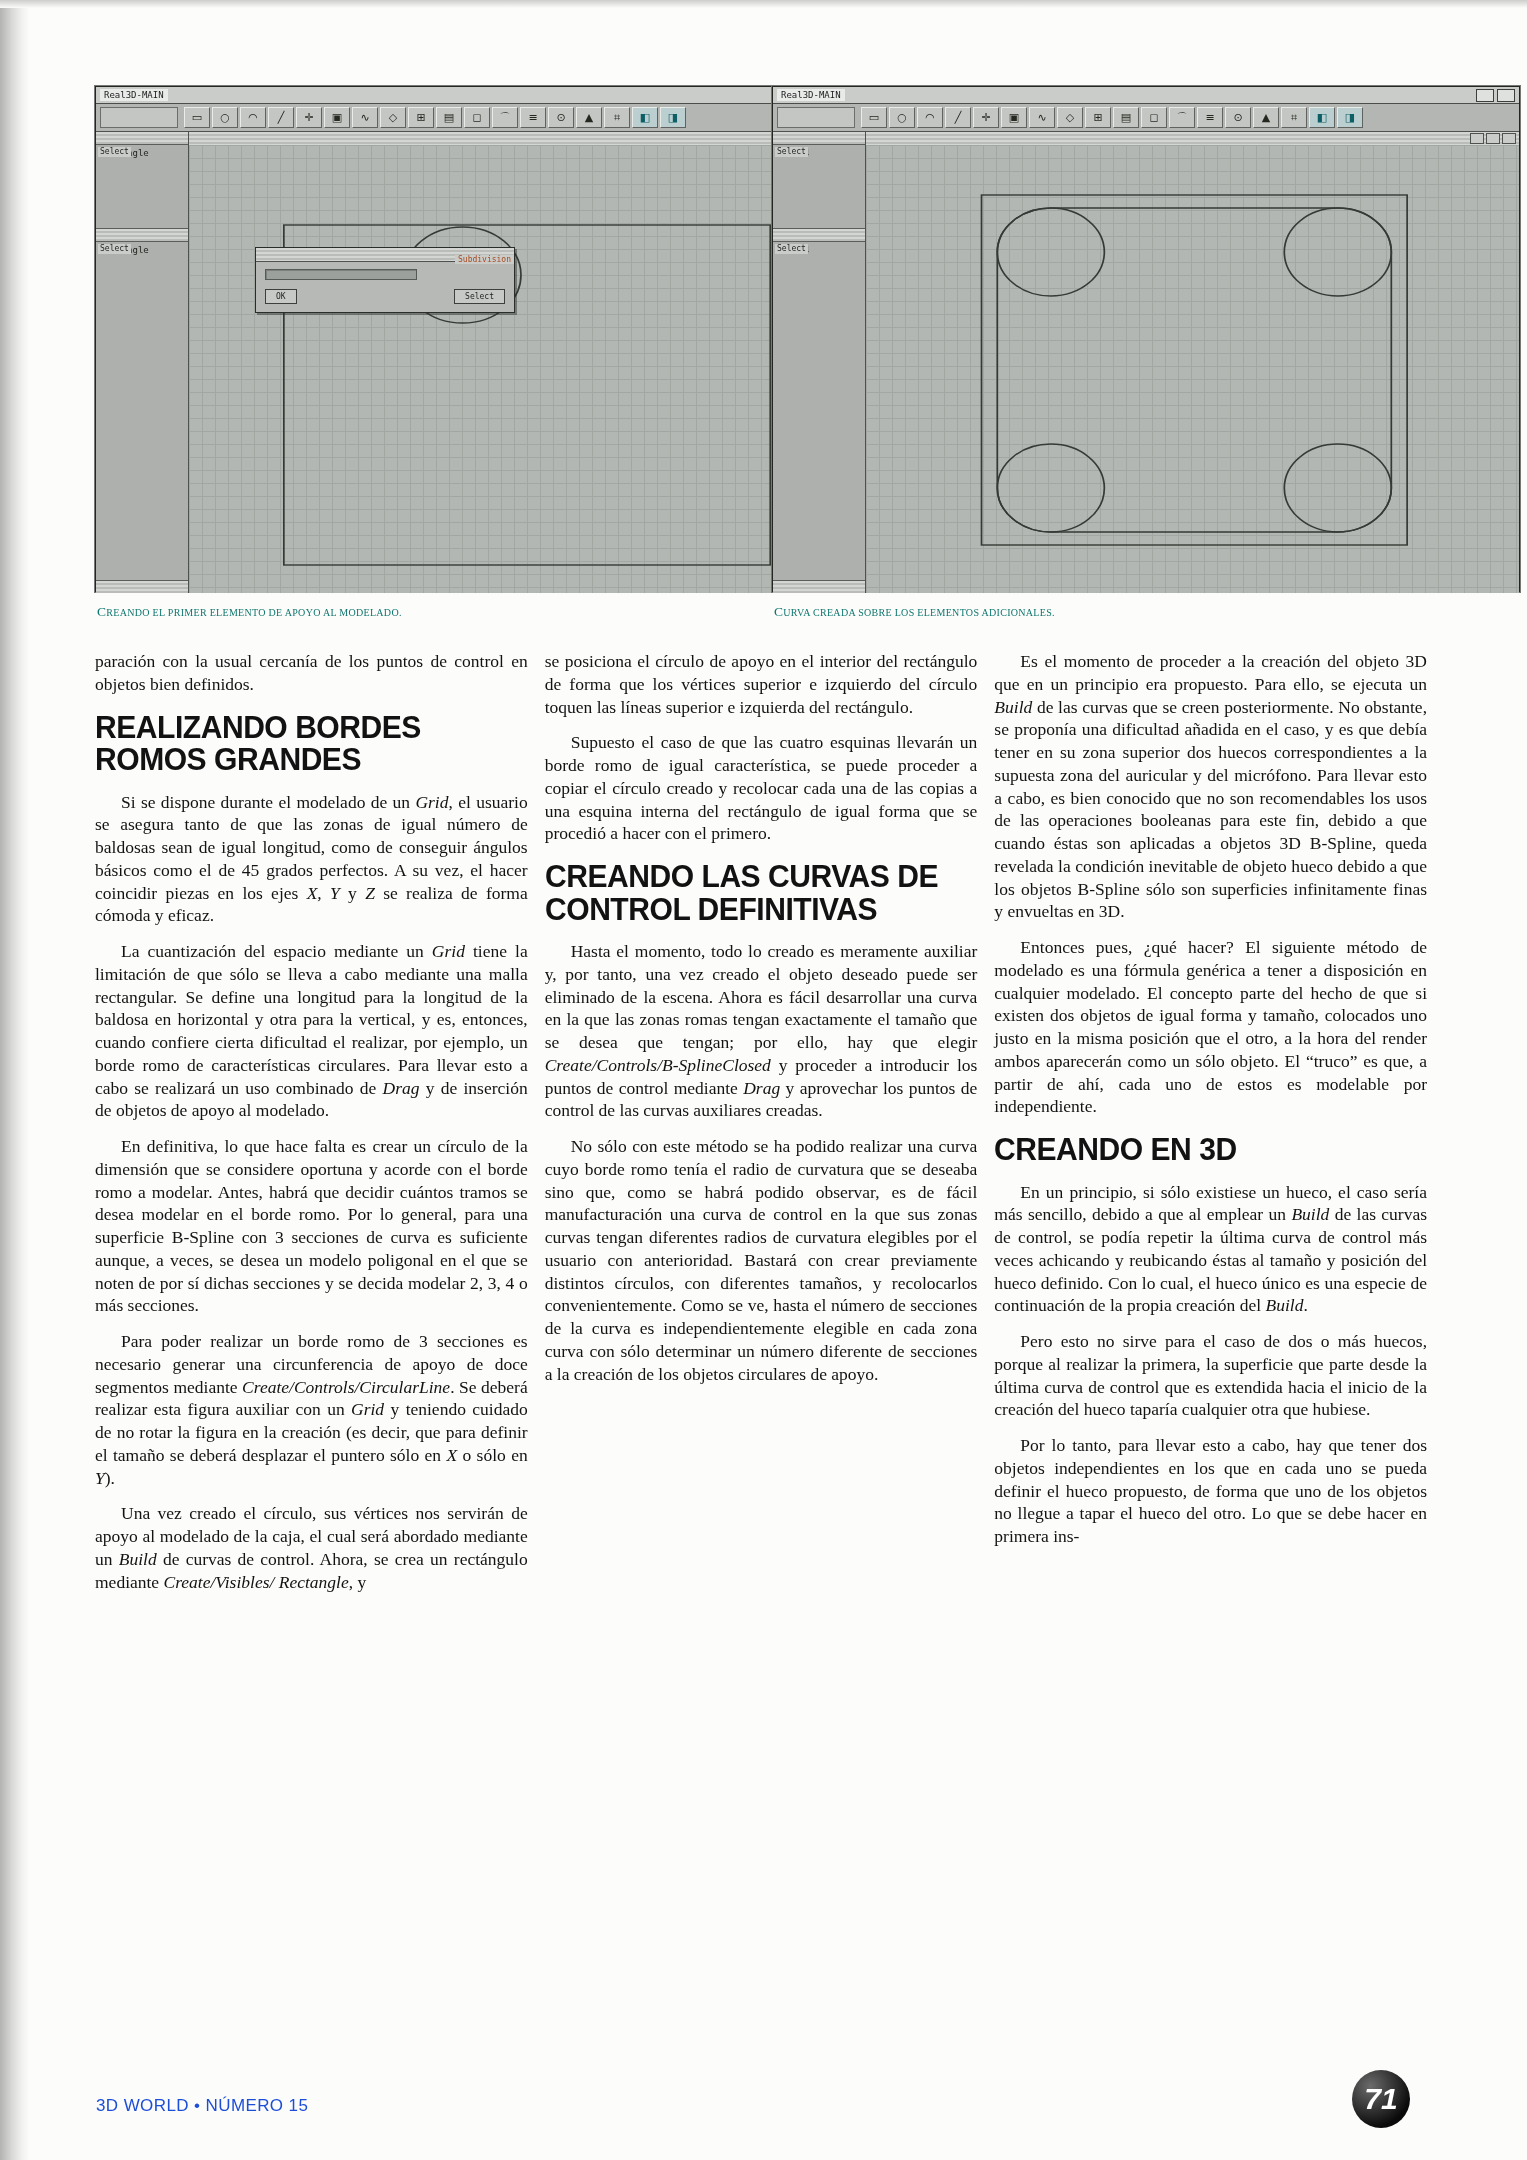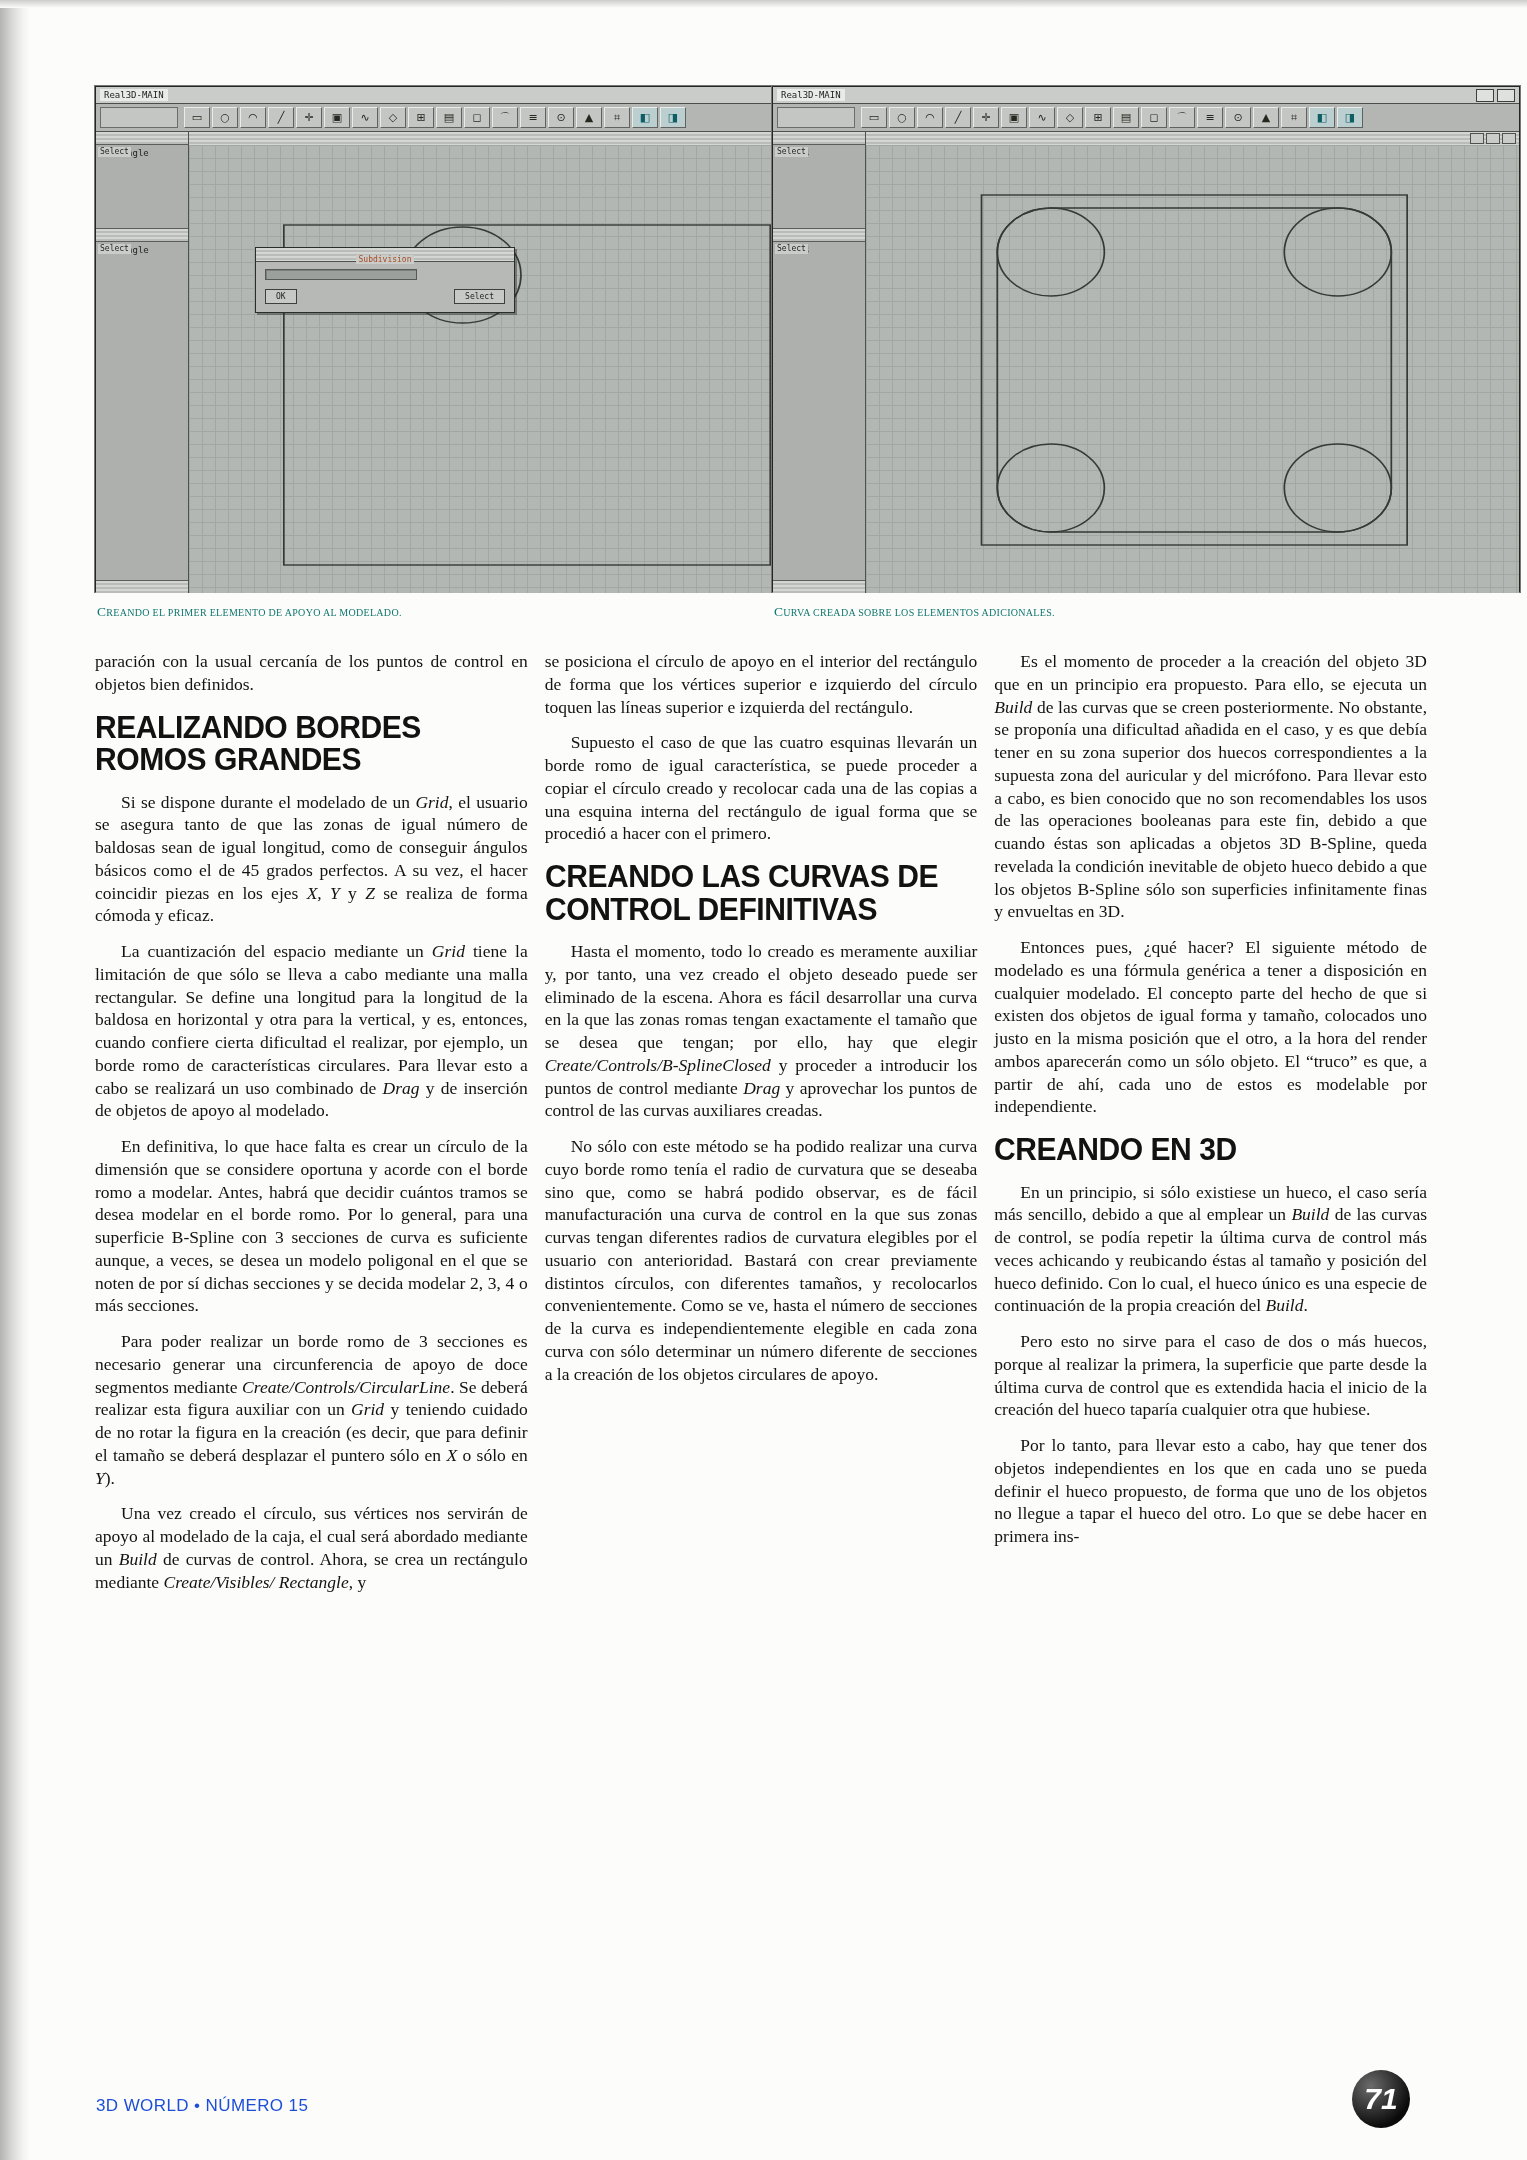--- a/index.html
+++ b/index.html
@@ -48,21 +48,21 @@
   .vp-gadget{width:12px;height:9px;background:#c9ccc9;border:1px solid #4e524e;flex:none;}
   .vp-canvas{position:absolute;left:0;right:0;top:13px;bottom:0;
     background-color:#b3b7b3;
     background-image:linear-gradient(#a2a7a2 1px,transparent 1px),
                      linear-gradient(90deg,#a2a7a2 1px,transparent 1px);
     background-size:13px 13px;}
   .vp-canvas svg{position:absolute;left:0;top:0;width:100%;height:100%;}
   .wire{fill:none;stroke:#363a36;stroke-width:1.4;}
   .dialog{position:absolute;left:66px;top:102px;width:258px;background:#b6b9b6;
     border:1px solid #2a2d2a;box-shadow:2px 2px 0 rgba(40,44,40,.45);}
-  .dialog-title{height:13px;position:relative;text-align:center;border-bottom:1px solid #4e524e;
+  .dialog-title{height:13px;position:relative;text-align:right;border-bottom:1px solid #4e524e;
     background:repeating-linear-gradient(180deg,#d3d6d3 0 2px,#b9bcb9 2px 4px);}
   .dialog-title span{font:8px "DejaVu Sans Mono",monospace;line-height:13px;color:#a84a22;background:#c9ccc9;padding:0 3px;}
   .dialog-body{padding:7px 9px 8px;}
   .dialog-field{height:9px;width:150px;background:#9ca09c;border:1px solid #565a56;
     box-shadow:inset 1px 1px 0 #7d817d;margin-bottom:9px;}
   .dialog-buttons{display:flex;justify-content:space-between;}
   .dlg-btn{font:8px "DejaVu Sans Mono",monospace;color:#1f221f;background:#c6c9c6;
     border:1px solid #3c3f3c;padding:2px 10px;}
 
   

